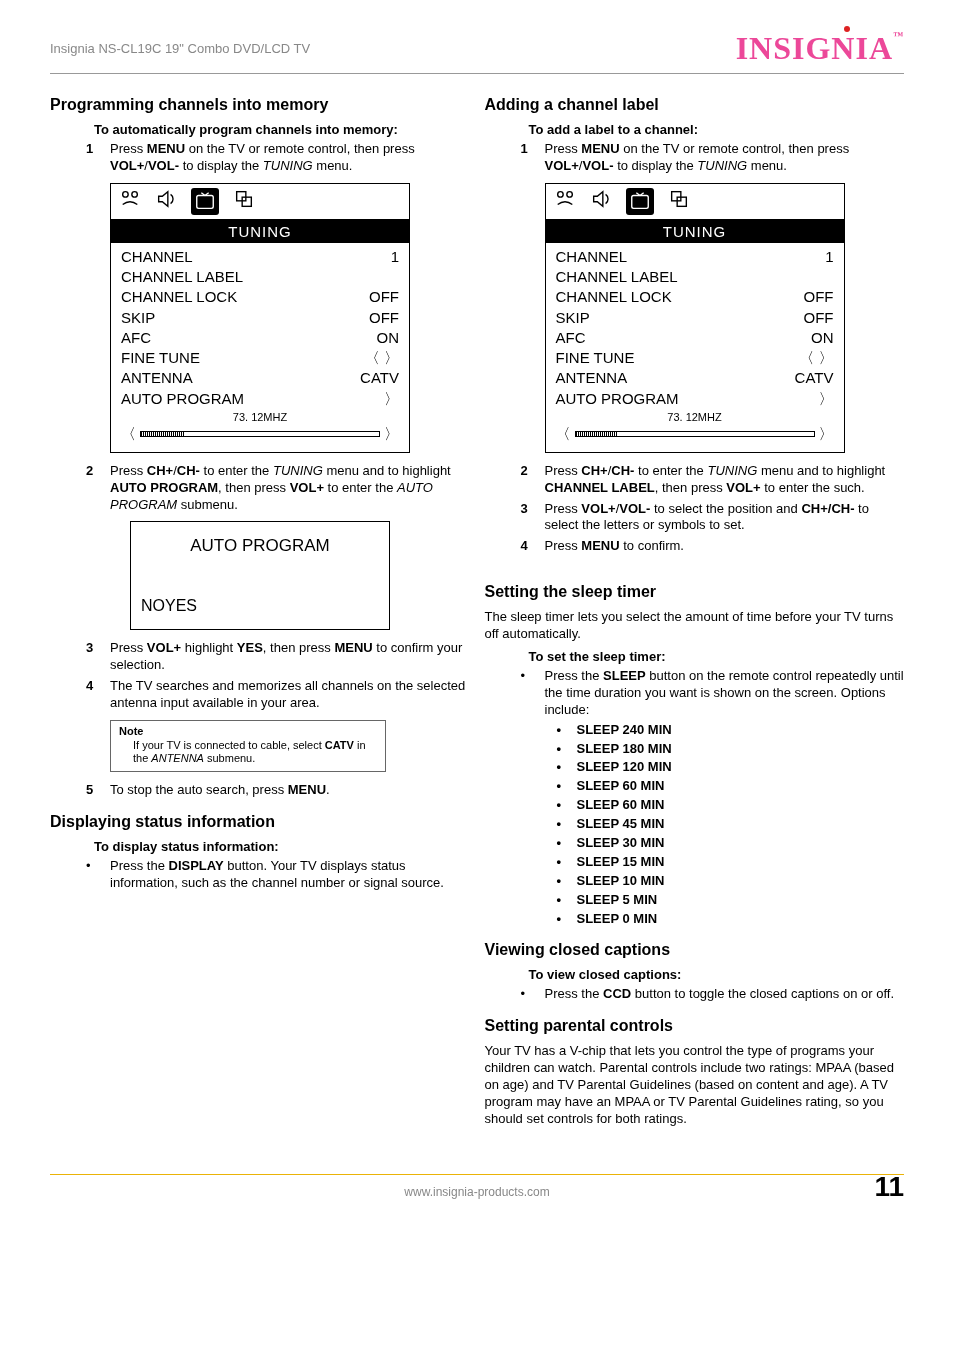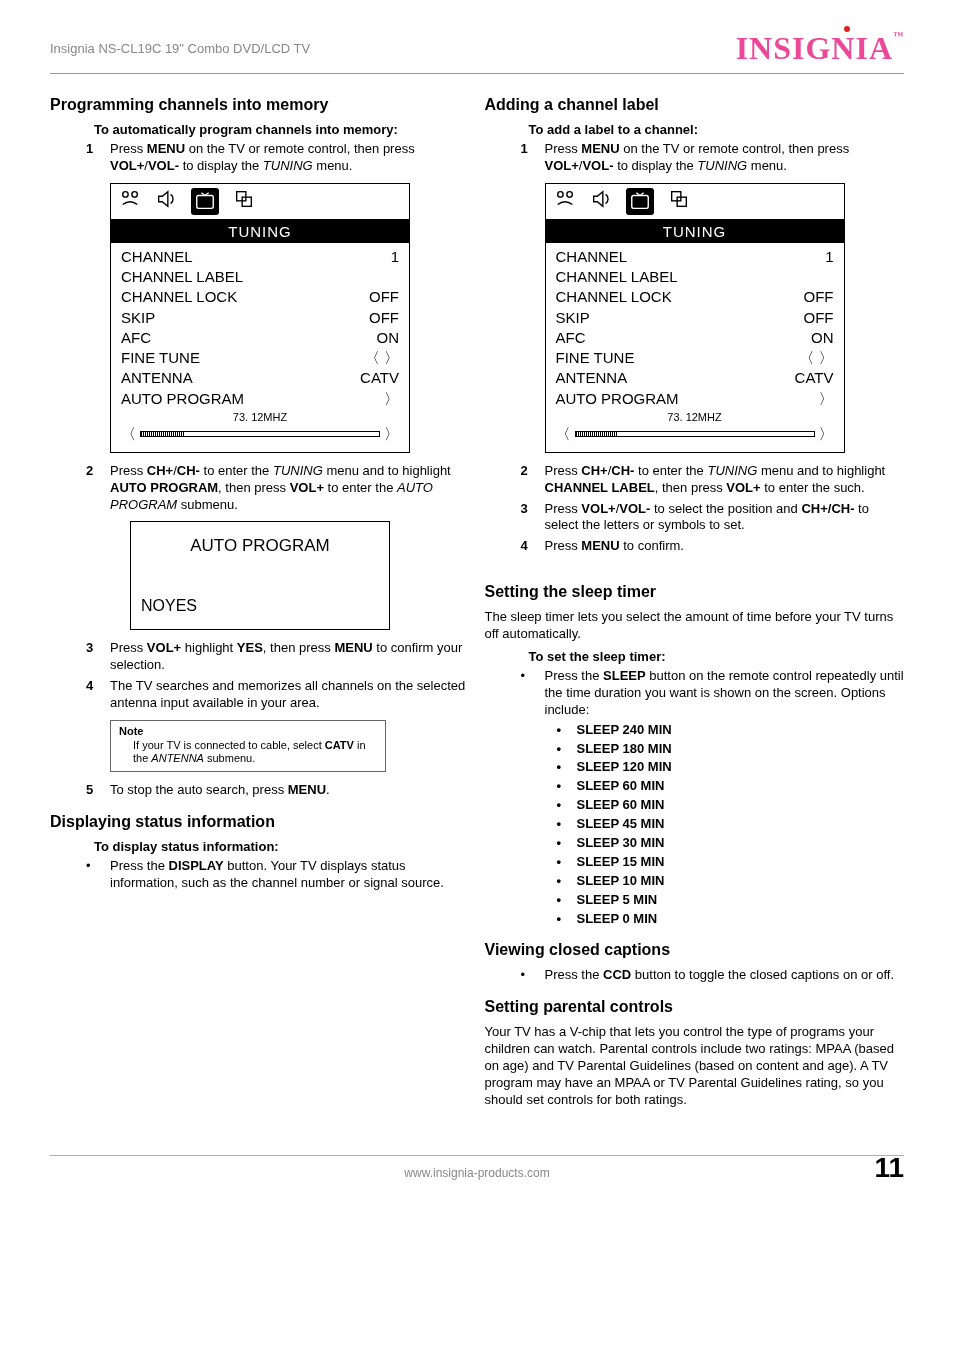--- a/index.html
+++ b/index.html
@@ -489,20 +489,21 @@
           <div class="sub-bullet-mark">•</div>
           <div>SLEEP 5 MIN</div>
         </div>
         <div class="sub-bullet">
           <div class="sub-bullet-mark">•</div>
           <div>SLEEP 0 MIN</div>
         </div>
       </div>
 
   <div class="section-h" style="margin-top:14px">Viewing closed captions</div>
+  <div class="sub-h">To view closed captions:</div>
   <div class="bullet">
     <div class="bullet-mark">•</div>
     <div class="bullet-txt">
       <span>Press the </span><b>CCD</b><span> button to toggle the closed captions on or off.</span>
     </div>
   </div>
 
   <div class="section-h" style="margin-top:14px">Setting parental controls</div>
   <div class="para">Your TV has a V-chip that lets you control the type of programs your children can watch. Parental controls include two ratings: MPAA (based on age) and TV Parental Guidelines (based on content and age). A TV program may have an MPAA or TV Parental Guidelines rating, so you should set controls for both ratings.</div>
 

